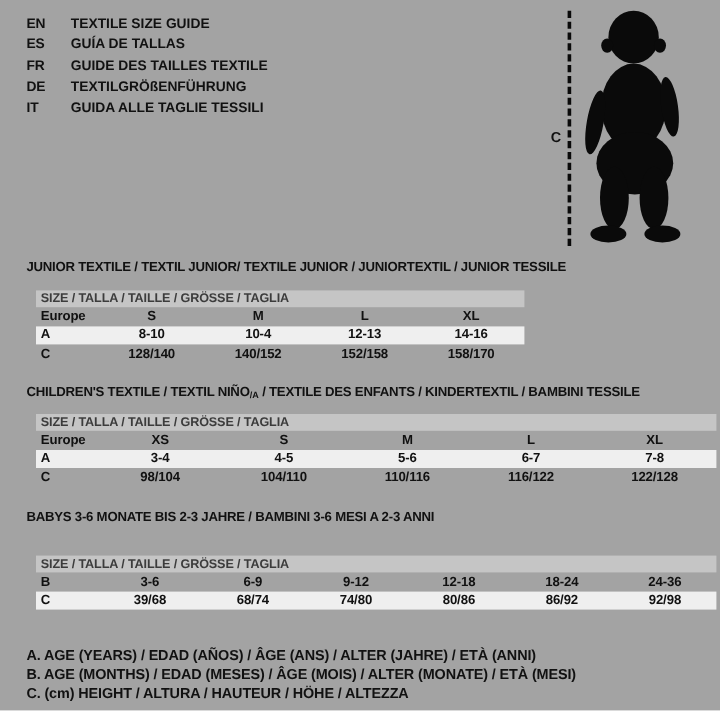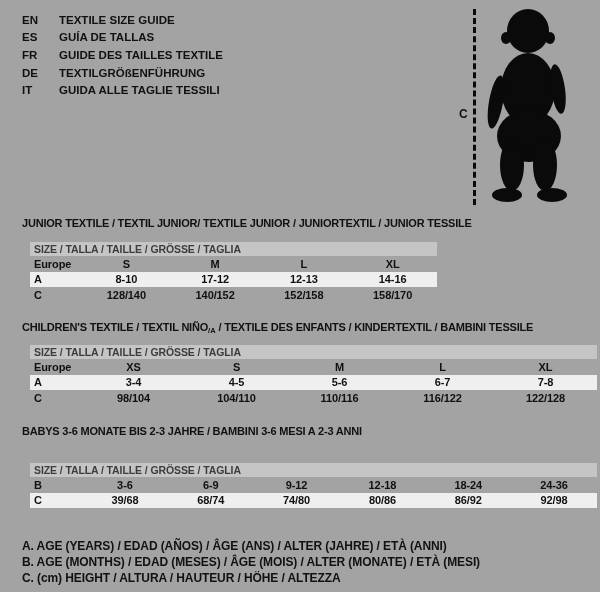--- a/index.html
+++ b/index.html
@@ -101,21 +101,21 @@
     <div class="trow cols4">
       <span class="lbl">Europe</span>
       <span class="cell">S</span>
       <span class="cell">M</span>
       <span class="cell">L</span>
       <span class="cell">XL</span>
     </div>
     <div class="trow cols4 shaded">
       <span class="lbl">A</span>
       <span class="cell">8-10</span>
-      <span class="cell">17-12</span>
+      <span class="cell">10-4</span>
       <span class="cell">12-13</span>
       <span class="cell">14-16</span>
     </div>
     <div class="trow cols4">
       <span class="lbl">C</span>
       <span class="cell">128/140</span>
       <span class="cell">140/152</span>
       <span class="cell">152/158</span>
       <span class="cell">158/170</span>
     </div>

